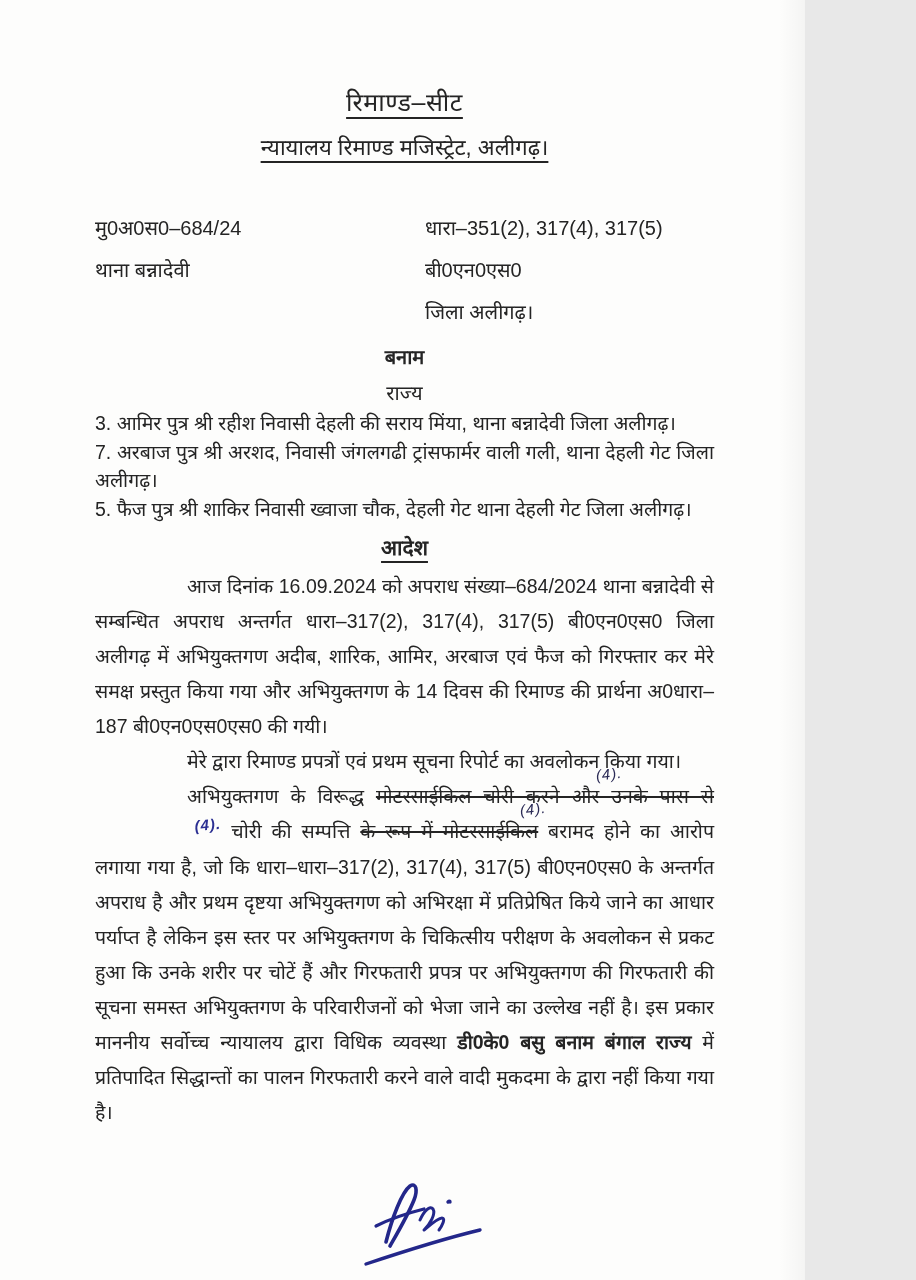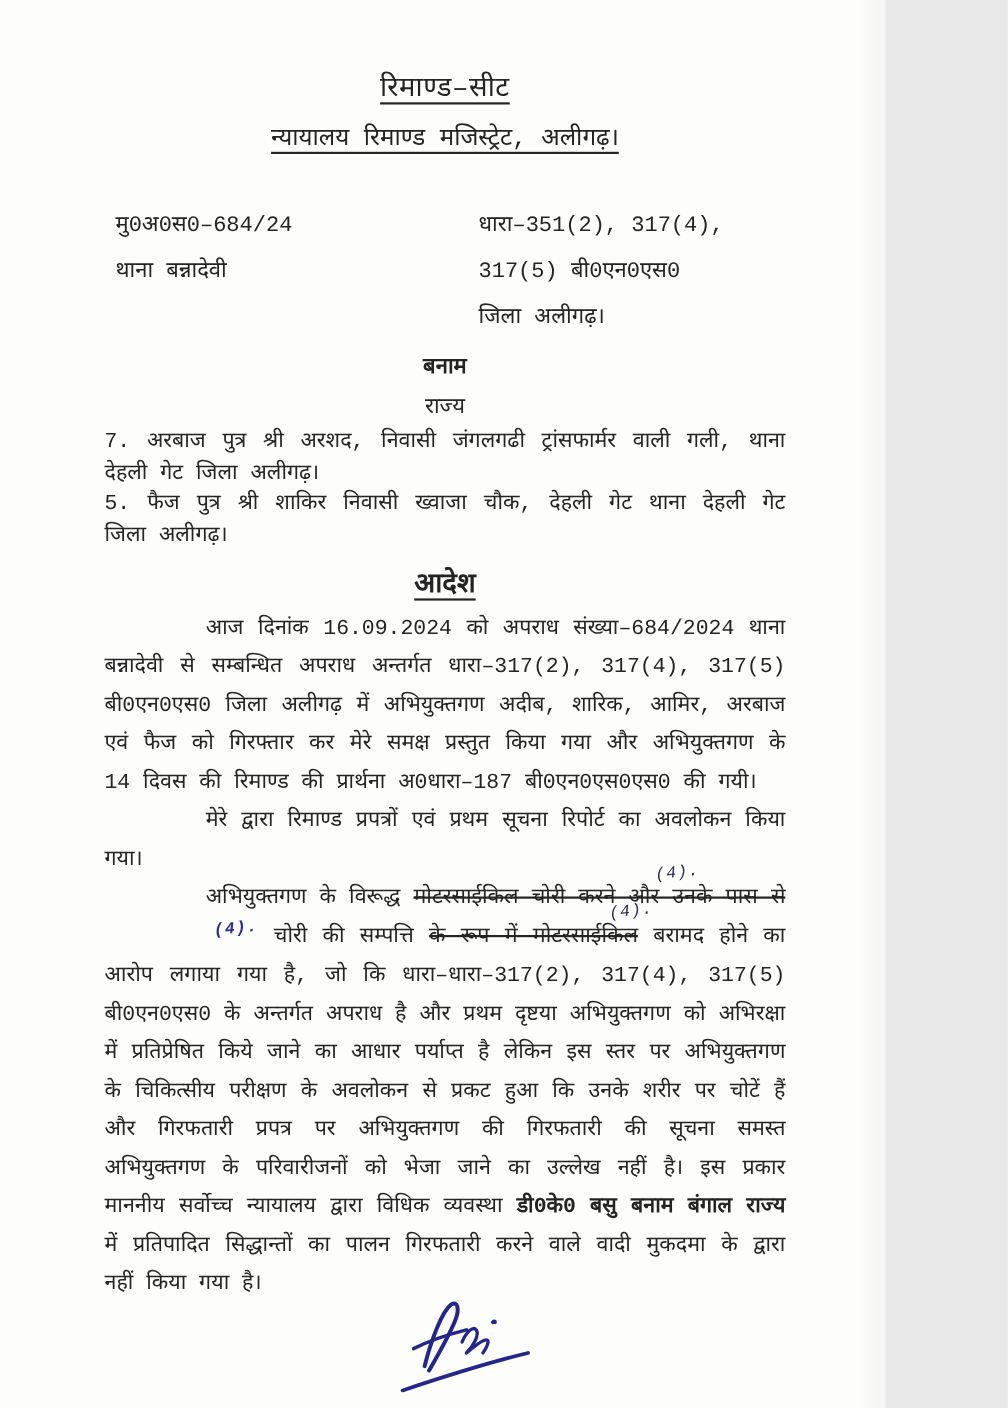--- a/index.html
+++ b/index.html
@@ -1,42 +1,42 @@
 <!DOCTYPE html>
 <html><head>
 <meta charset="utf-8">
 <style>
   html,body{margin:0;padding:0;background:#e8e8e8;}
   .page{
     position:relative;
     width:805px;height:1280px;
     background:#fdfdfc;
-    font-family:Liberation Mono, monospace;
+    font-family:Liberation Sans, sans-serif;
     color:#242424;
     box-sizing:border-box;
-    padding:60px 91px 0 95px;
+    padding:84px 91px 0 95px;
     overflow:hidden;
   }
   .page::after{
     content:"";position:absolute;top:0;right:0;bottom:0;width:26px;
     background:linear-gradient(to right, rgba(0,0,0,0), rgba(0,0,0,0.035));
     pointer-events:none;
   }
   .center{text-align:center;}
   .ul{text-decoration:underline;text-underline-offset:6px;text-decoration-thickness:1.5px;}
   .doc-title{font-size:25px;letter-spacing:0.5px;margin-bottom:13px;}
   .doc-court{font-size:22px;margin-bottom:46px;text-align:center;}
-  .case-row{display:flex;font-size:20px;line-height:42px;margin-bottom:8px;margin-left:10px;}
+  .case-row{display:flex;font-size:20px;line-height:42px;margin-bottom:8px;}
   .case-left{width:330px;flex:0 0 330px;}
   .case-right{flex:1;}
   .party{font-size:20px;line-height:32px;}
   .party.versus{font-weight:bold;margin:2px 0 4px 0;}
   .accused{font-size:19.5px;line-height:28.5px;text-align:justify;}
   .accused .item{margin:0;}
-  .order-heading{font-size:25px;font-weight:bold;margin:10px 0 8px 0;}
+  .order-heading{font-size:21px;font-weight:bold;margin:10px 0 8px 0;}
   .para{font-size:19.5px;line-height:35px;text-align:justify;text-indent:92px;margin:0;}
   .struck{text-decoration:line-through;text-decoration-thickness:2px;}
   .sw{position:relative;display:inline;}
   .hand-note{
     font-style:italic;
     font-size:15px;
     letter-spacing:1px;
     white-space:nowrap;
   }
   .hand-note.above{
@@ -79,20 +79,21 @@
     <div class="case-right">
       <div>धारा–351(2), 317(4), 317(5) बी0एन0एस0</div>
       <div>जिला अलीगढ़।</div>
     </div>
   </div>
 
   <div class="party versus center">बनाम</div>
   <div class="party center">राज्य</div>
 
   <div class="accused">
+    <p class="item">3. आमिर पुत्र श्री रहीश निवासी देहली की सराय मिंया, थाना बन्नादेवी जिला अलीगढ़।</p>
     <p class="item">7. अरबाज पुत्र श्री अरशद, निवासी जंगलगढी ट्रांसफार्मर वाली गली, थाना देहली गेट जिला अलीगढ़।</p>
     <p class="item">5. फैज पुत्र श्री शाकिर निवासी ख्वाजा चौक, देहली गेट थाना देहली गेट जिला अलीगढ़।</p>
   </div>
 
   <div class="order-heading center ul">आदेश</div>
 
   <p class="para">आज दिनांक 16.09.2024 को अपराध संख्या–684/2024 थाना बन्नादेवी से सम्बन्धित अपराध अन्तर्गत धारा–317(2), 317(4), 317(5) बी0एन0एस0 जिला अलीगढ़ में अभियुक्तगण अदीब, शारिक, आमिर, अरबाज एवं फैज को गिरफ्तार कर मेरे समक्ष प्रस्तुत किया गया और अभियुक्तगण के 14 दिवस की रिमाण्ड की प्रार्थना अ0धारा–187 बी0एन0एस0एस0 की गयी।</p>
   <p class="para">मेरे द्वारा रिमाण्ड प्रपत्रों एवं प्रथम सूचना रिपोर्ट का अवलोकन किया गया।</p>
 
   <p class="para">

